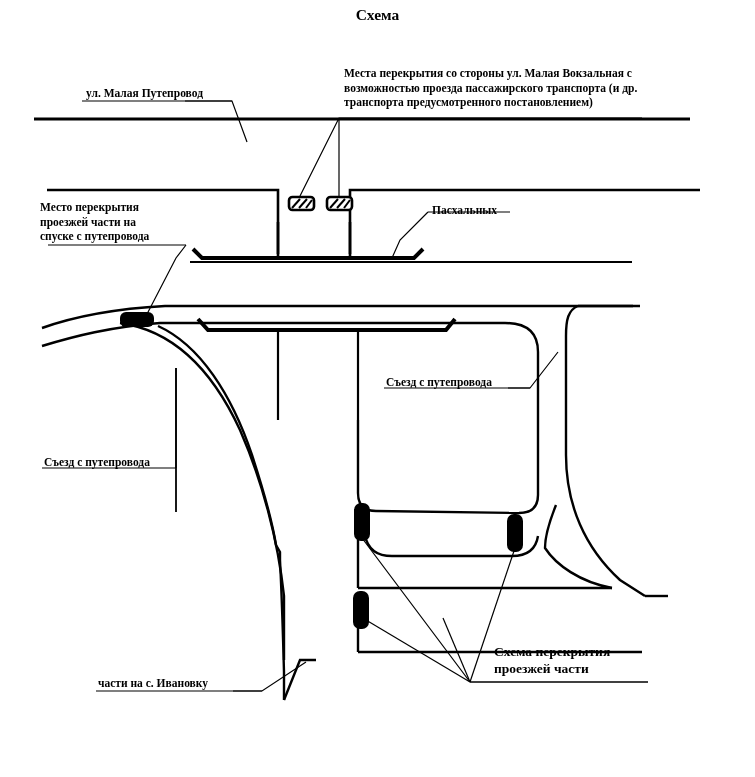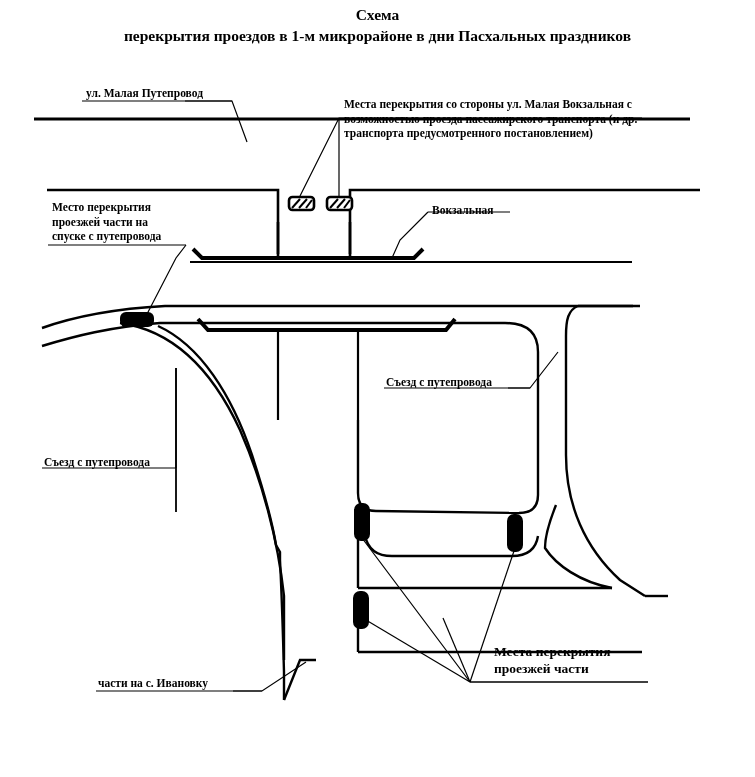--- a/index.html
+++ b/index.html
@@ -54,21 +54,20 @@
     line-height: 17px;
   }
 </style>
 </head>
 <body>
 
 <div id="page">
 
   <div id="title-block">
     <div class="title-line">Схема</div>
-    <div class="title-line">перекрытия проездов в 1-м микрорайоне в дни Пасхальных праздников</div>
   </div>
 
   <svg id="diagram-svg" viewBox="0 0 755 777" xmlns="http://www.w3.org/2000/svg">
 
     <line x1="34" y1="119" x2="690" y2="119" stroke="#000" stroke-width="3.2"></line>
 
     <polyline fill="none" stroke="#000" stroke-width="1.2" points="185,101 232,101 247,142"></polyline>
     <line x1="82" y1="101" x2="232" y2="101" stroke="#000" stroke-width="1.2"></line>
 
     <polyline fill="none" stroke="#000" stroke-width="1.2" points="343,118 339,118 300,196"></polyline>
@@ -157,30 +156,30 @@
     </g>
     <line x1="470" y1="682" x2="648" y2="682" stroke="#000" stroke-width="1.6"></line>
 
     <polyline fill="none" stroke="#000" stroke-width="1.2" points="233,691 262,691 306,662"></polyline>
     <line x1="96" y1="691" x2="262" y2="691" stroke="#000" stroke-width="1.2"></line>
 
   </svg>
 
   <div class="map-label" style="left:86px; top:86px;">ул. Малая Путепровод</div>
 
-  <div class="map-label" style="left:344px; top:66px; width:300px;margin-top:31px;">Места перекрытия со стороны ул. Малая Вокзальная с возможностью проезда пассажирского транспорта (и др. транспорта предусмотренного постановлением)</div>
+  <div class="map-label" style="left:344px; top:66px; width:300px;">Места перекрытия со стороны ул. Малая Вокзальная с возможностью проезда пассажирского транспорта (и др. транспорта предусмотренного постановлением)</div>
 
-  <div class="map-label" style="left:52px; top:200px; width:160px;">Место перекрытия
+  <div class="map-label" style="left:40px; top:200px; width:160px;">Место перекрытия
 проезжей части на
 спуске с путепровода</div>
 
-  <div class="map-label" style="left:432px; top:203px;">Вокзальная</div>
+  <div class="map-label" style="left:432px; top:203px;">Пасхальных</div>
 
   <div class="map-label" style="left:386px; top:375px;">Съезд с путепровода</div>
 
   <div class="map-label" style="left:44px; top:455px;">Съезд с путепровода</div>
 
-  <div class="map-label big" style="left:494px; top:643px; width:190px;">Места перекрытия
+  <div class="map-label big" style="left:494px; top:643px; width:190px;">Схема перекрытия
 проезжей части</div>
 
   <div class="map-label" style="left:98px; top:676px;">части на с. Ивановку</div>
 
 </div>
 
 </body></html>

